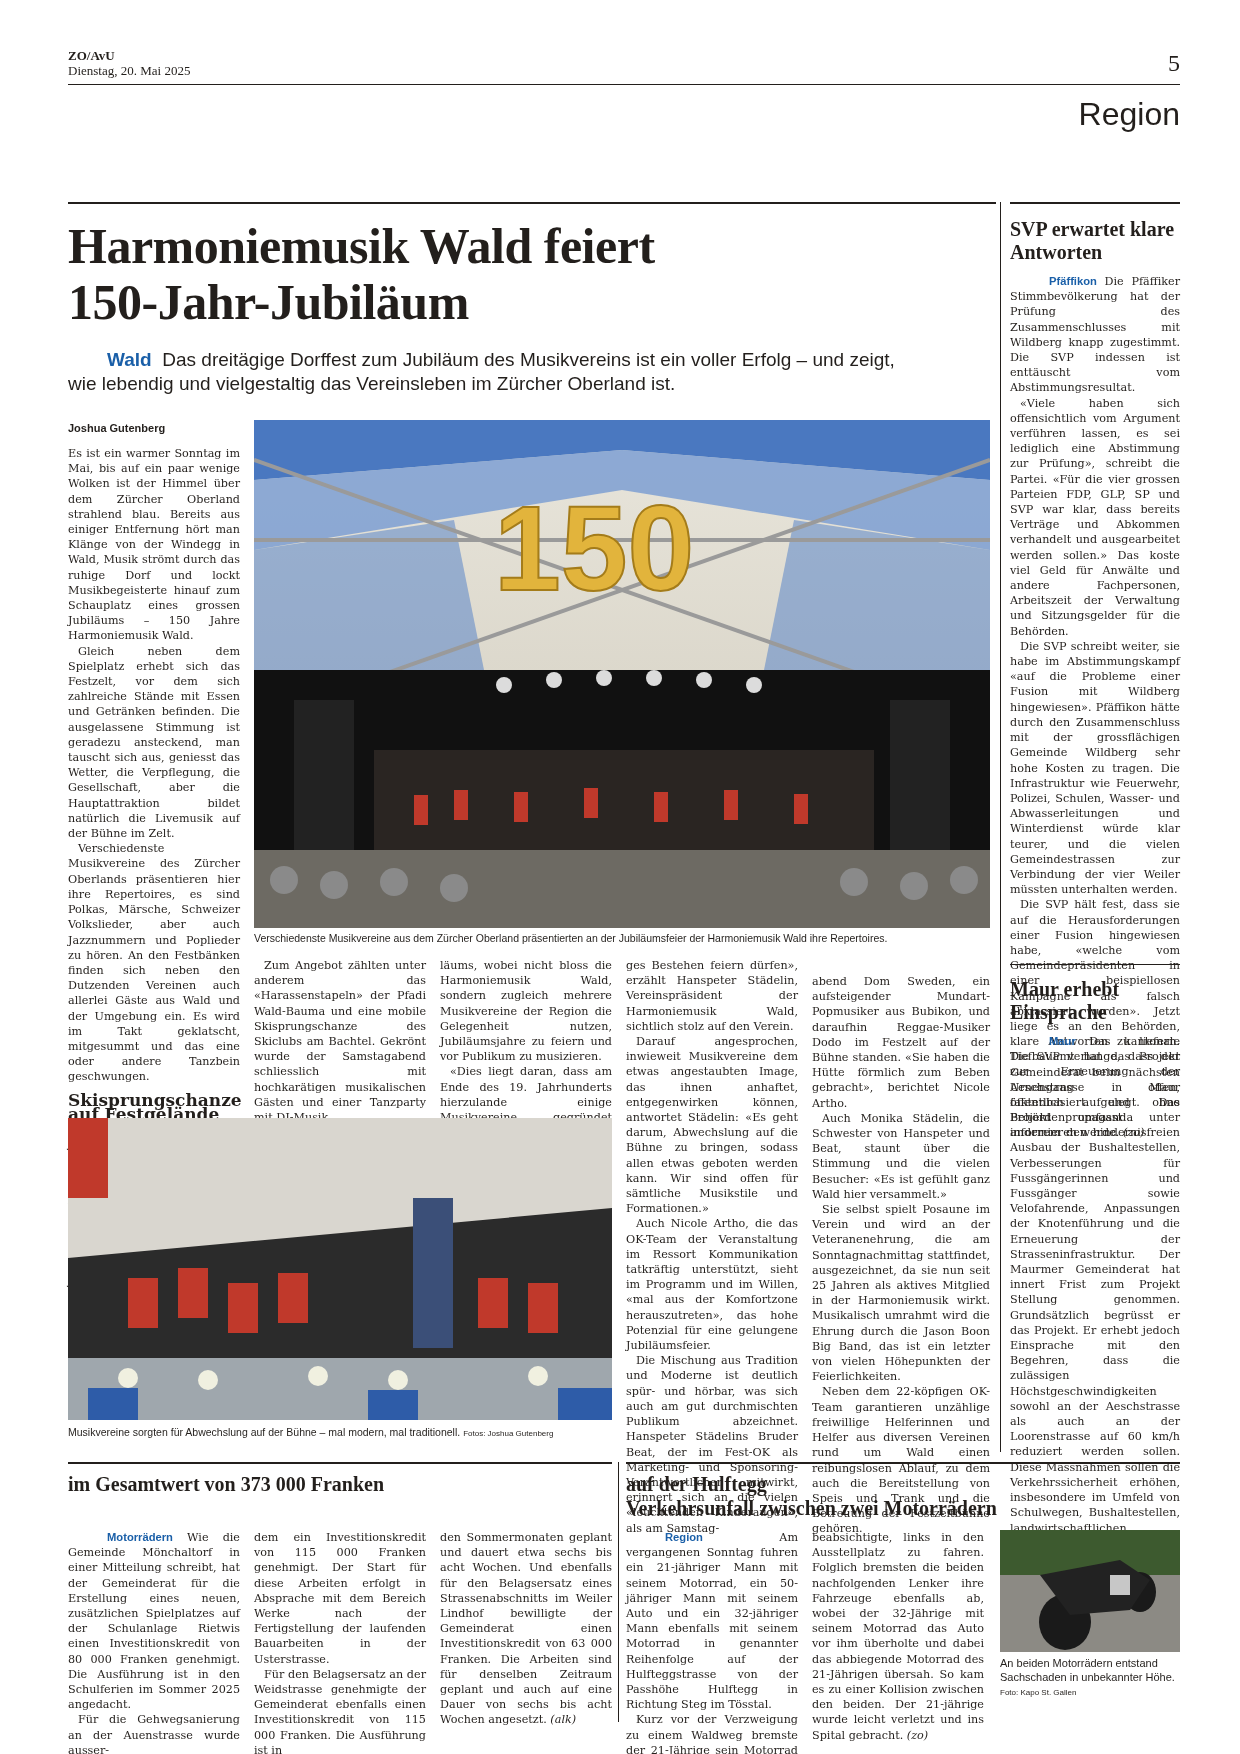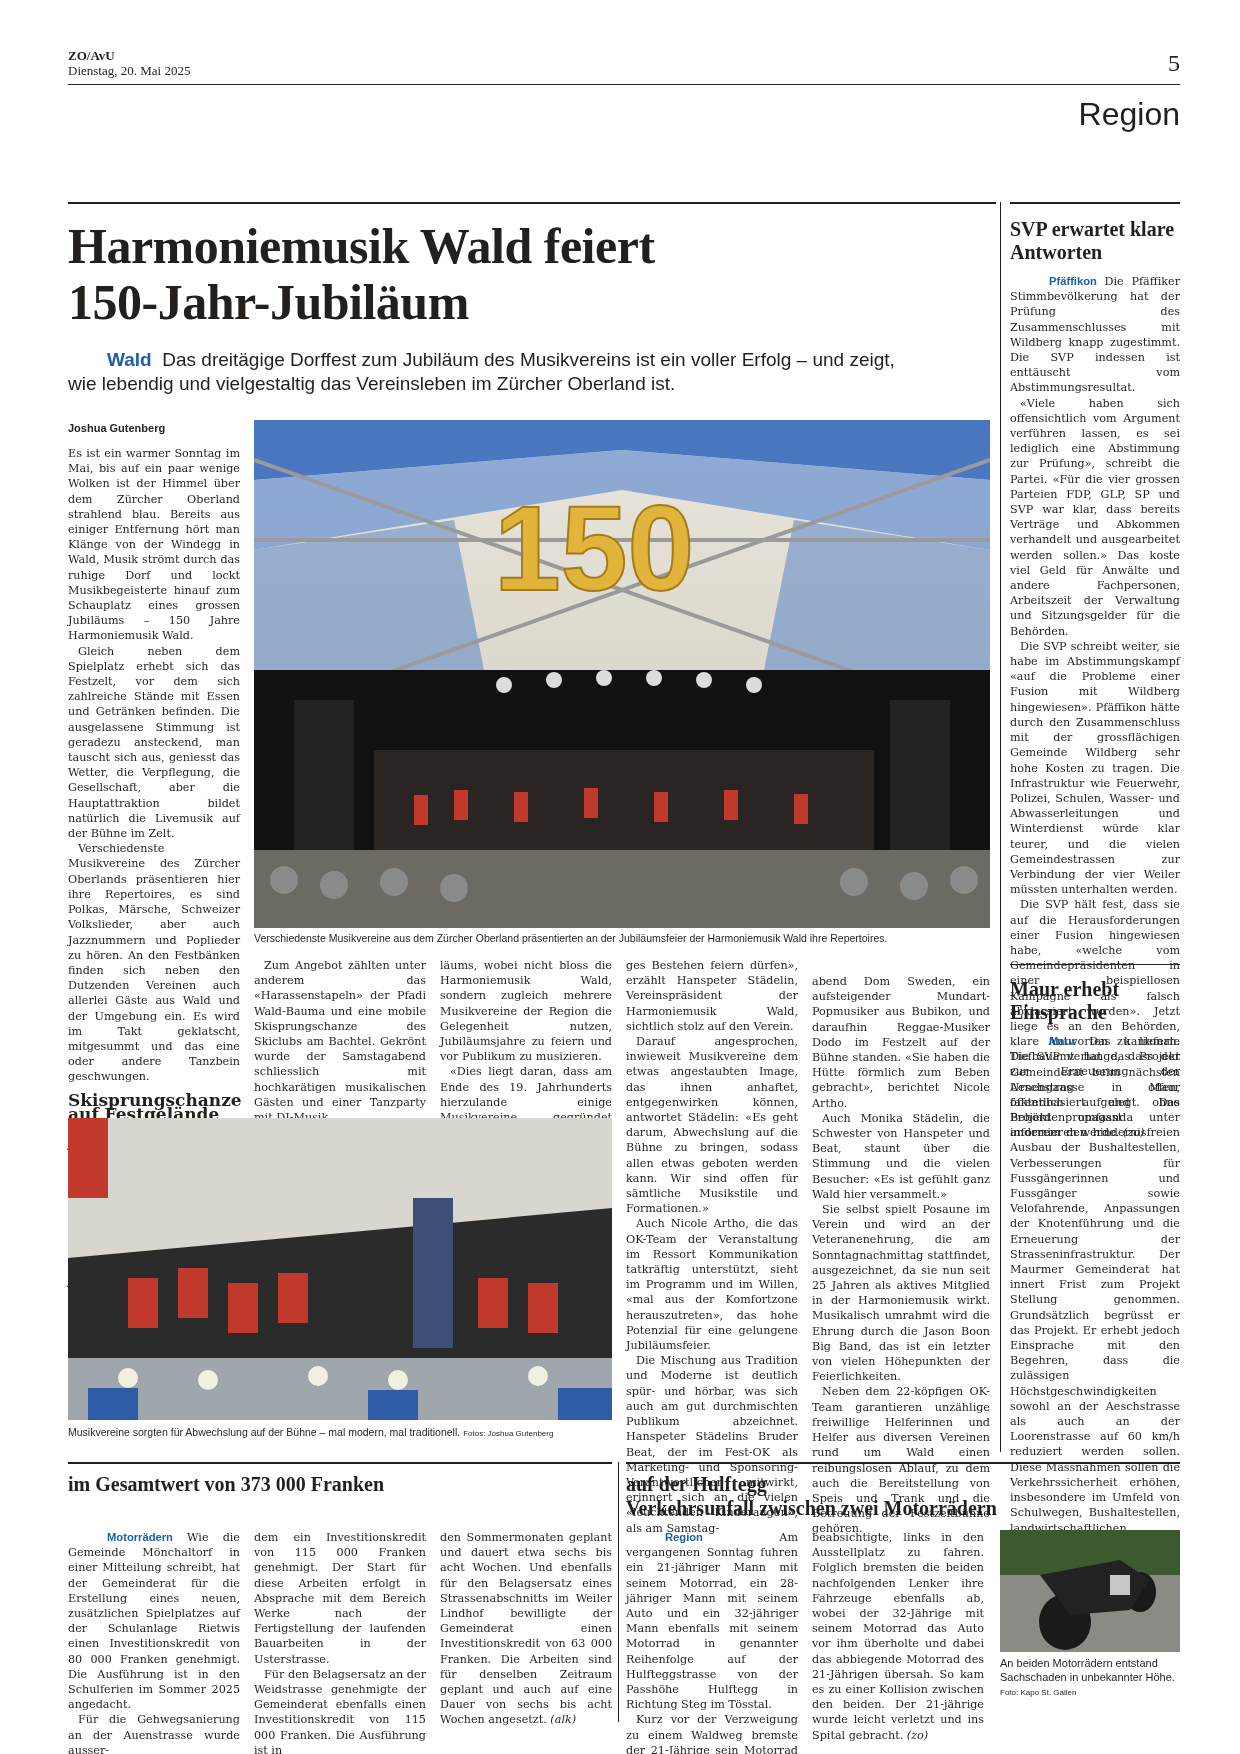--- a/index.html
+++ b/index.html
@@ -205,21 +205,21 @@
   <p class="first"><span>den Sommermonaten geplant und dauert etwa sechs bis acht Wochen. Und ebenfalls für den Belagsersatz eines Strassenabschnitts im Weiler Lindhof bewilligte der Gemeinderat einen Investitionskredit von 63 000 Franken. Die Arbeiten sind für denselben Zeitraum geplant und auch auf eine Dauer von sechs bis acht Wochen angesetzt.</span> <i>(alk)</i></p>
 </div>
 
 <div class="abs" style="left:618px; top:1462px; width:1px; height:260px; background:#231f1c;"></div>
 <div class="abs bottom-rule" style="left:626px; width:554px; top:1462px;"></div>
 <div class="abs bottom-head serif" style="left:626px; top:1472px; width:554px;">
   <div>auf der Hulftegg</div>
   <div>Verkehrsunfall zwischen zwei Motorrädern</div>
 </div>
 <div class="abs col" style="left:626px; top:1530px; width:172px;">
-  <p class="first"><span class="dateline">Region</span> <span>Am vergangenen Sonntag fuhren ein 21-jähriger Mann mit seinem Motorrad, ein 28-jähriger Mann mit seinem Auto und ein 32-jähriger Mann ebenfalls mit seinem Motorrad in genannter Reihenfolge auf der Hulfteggstrasse von der Passhöhe Hulftegg in Richtung Steg im Tösstal.</span></p>
+  <p class="first"><span class="dateline">Region</span> <span>Am vergangenen Sonntag fuhren ein 21-jähriger Mann mit seinem Motorrad, ein 50-jähriger Mann mit seinem Auto und ein 32-jähriger Mann ebenfalls mit seinem Motorrad in genannter Reihenfolge auf der Hulfteggstrasse von der Passhöhe Hulftegg in Richtung Steg im Tösstal.</span></p>
   <p>Kurz vor der Verzweigung zu einem Waldweg bremste der 21-Jährige sein Motorrad ab und</p>
 </div>
 <div class="abs col" style="left:812px; top:1530px; width:172px;">
   <p class="first"><span>beabsichtigte, links in den Ausstellplatz zu fahren. Folglich bremsten die beiden nachfolgenden Lenker ihre Fahrzeuge ebenfalls ab, wobei der 32-Jährige mit seinem Motorrad das Auto vor ihm überholte und dabei das abbiegende Motorrad des 21-Jährigen übersah. So kam es zu einer Kollision zwischen den beiden. Der 21-jährige wurde leicht verletzt und ins Spital gebracht.</span> <i>(zo)</i></p>
 </div>
 <div class="abs photo" style="left:1000px; top:1530px; width:180px; height:122px;">
   <svg width="180" height="122" viewBox="0 0 180 122">
     <rect width="180" height="122" fill="#8c8a84"></rect>
     <rect width="180" height="45" fill="#3d5a2f"></rect>
     <ellipse cx="65" cy="92" rx="26" ry="28" fill="#1a1a1a"></ellipse>

